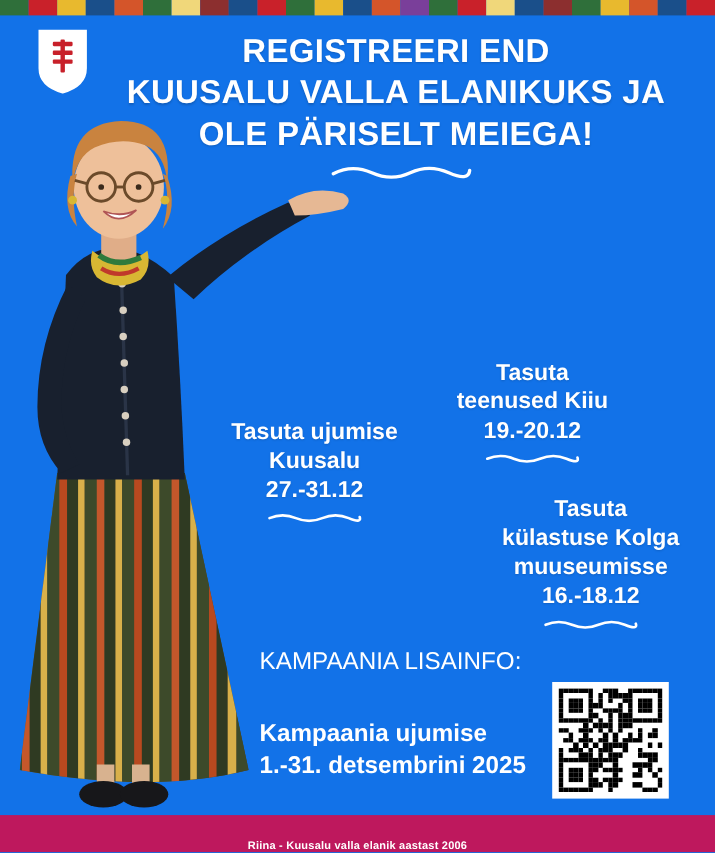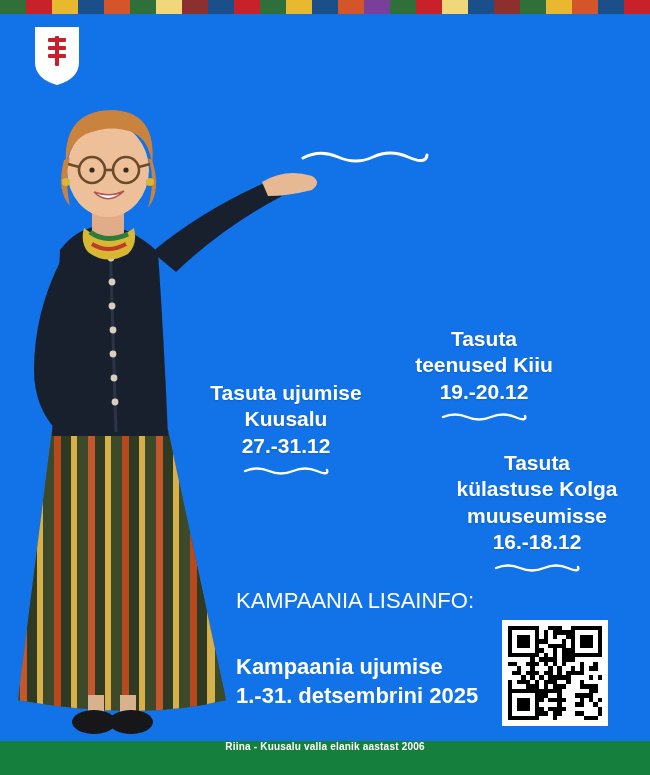--- a/index.html
+++ b/index.html
@@ -30,23 +30,23 @@
     display: flex;
   }
   .stripe-band span { height: 100%; display: block; }
 
   
   .bottom-band {
     position: absolute;
     bottom: 0; left: 0;
     width: 650px;
     height: 34px;
-    background: #15803d;
+    background: #be185d;
     display: flex;
-    align-items: flex-start;
+    align-items: flex-end;
     justify-content: center;
   }
   .bottom-band .credit {
     color: #ffffff;
     font-size: 10px;
     font-weight: bold;
     letter-spacing: 0.2px;
   }
 
   
@@ -310,20 +310,25 @@
     <path d="M2 2 H44 V36 Q44 52 23 58 Q2 52 2 36 Z" fill="#ffffff" stroke="#ffffff" stroke-width="2"></path>
     <path d="M5 5 H41 V35 Q41 49 23 55 Q5 49 5 35 Z" fill="#ffffff"></path>
     <g fill="#c8202a">
       <rect x="14" y="12" width="18" height="4" rx="1"></rect>
       <rect x="14" y="20" width="18" height="4" rx="1"></rect>
       <rect x="14" y="28" width="18" height="4" rx="1"></rect>
       <rect x="21" y="10" width="4" height="30" rx="1"></rect>
     </g>
   </svg>
 
+  <div class="headline">
+    <div>REGISTREERI END</div>
+    <div>KUUSALU VALLA ELANIKUKS JA</div>
+    <div>OLE PÄRISELT MEIEGA!</div>
+  </div>
 
   <svg class="squiggle-head" viewBox="0 0 130 16" aria-hidden="true">
     <path d="M3 10 Q20 1 38 9 T73 9 T108 9 T127 7" stroke="#ffffff" stroke-width="3" fill="none" stroke-linecap="round"></path>
   </svg>
 
 
   <div class="offer" id="offer-swim">
     <div class="ln">Tasuta ujumise</div>
     <div class="ln">Kuusalu</div>
     <div class="ln">27.-31.12</div>

